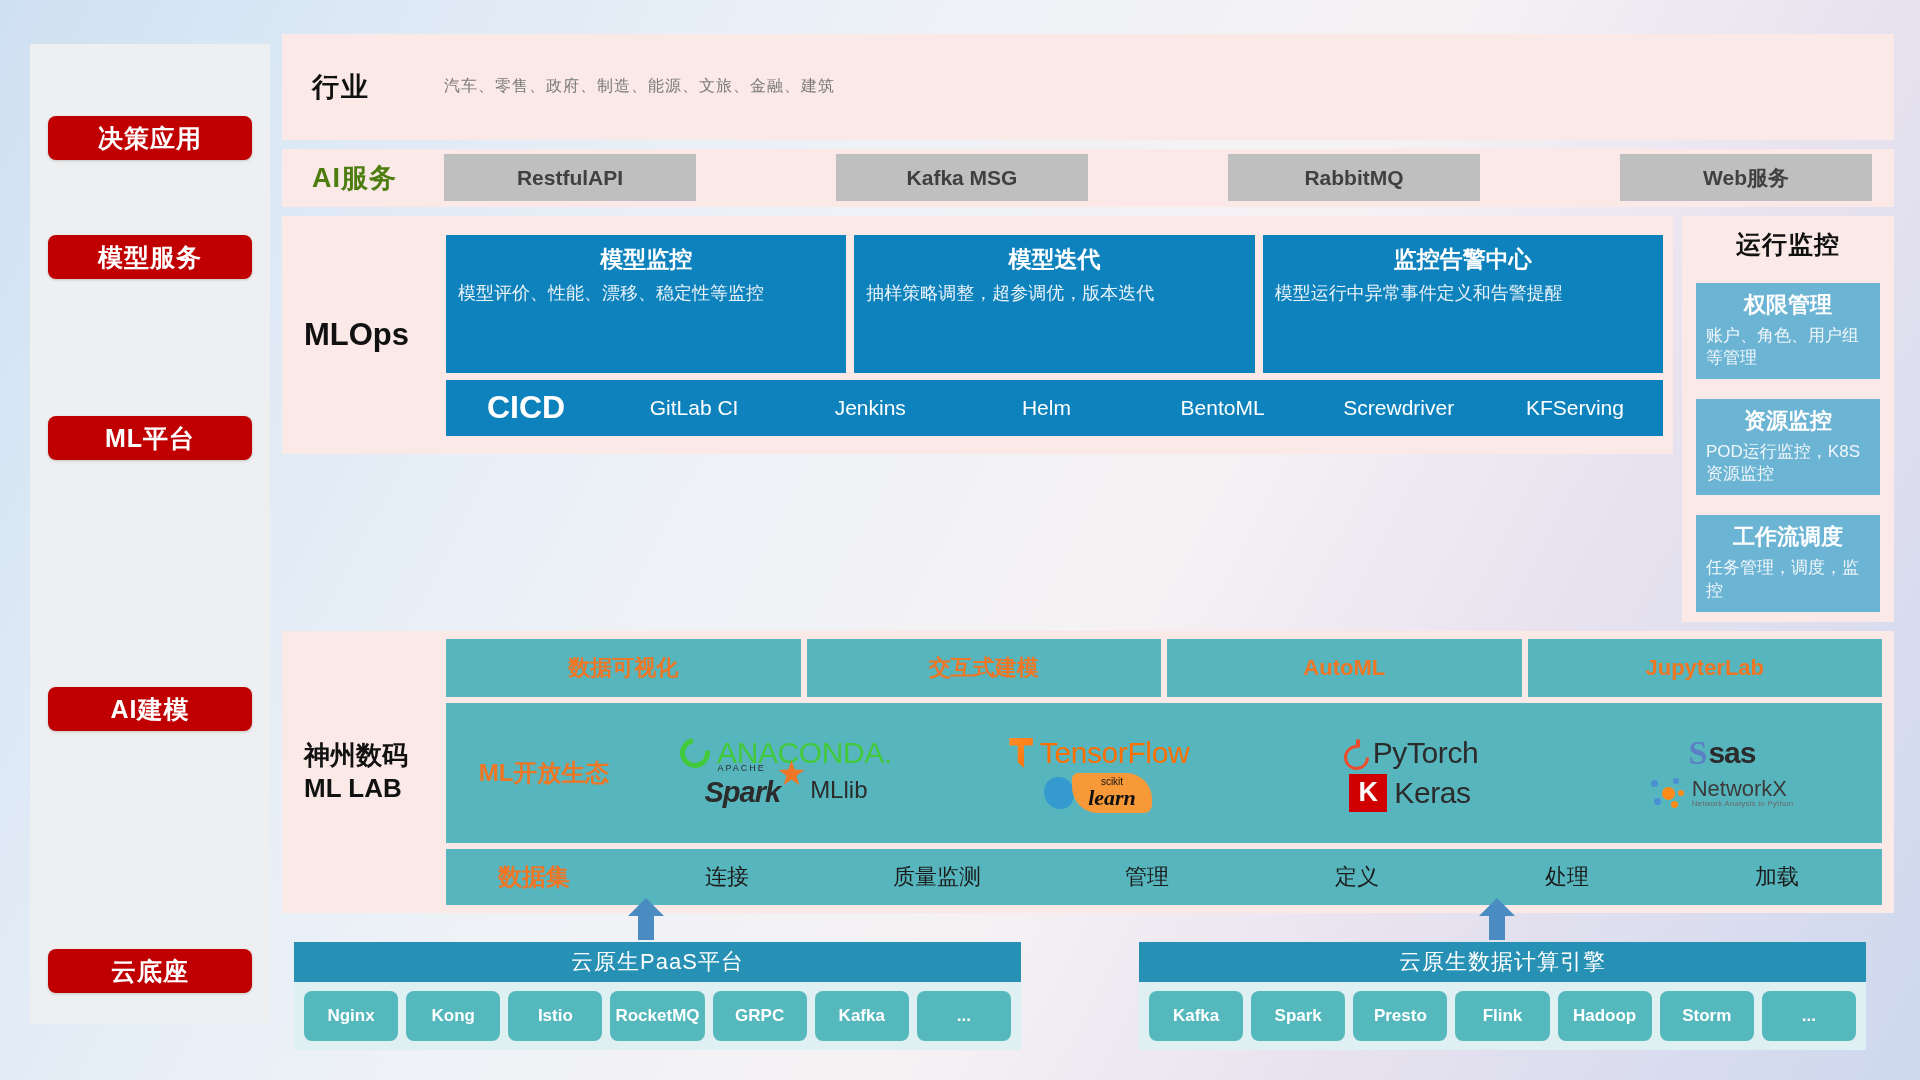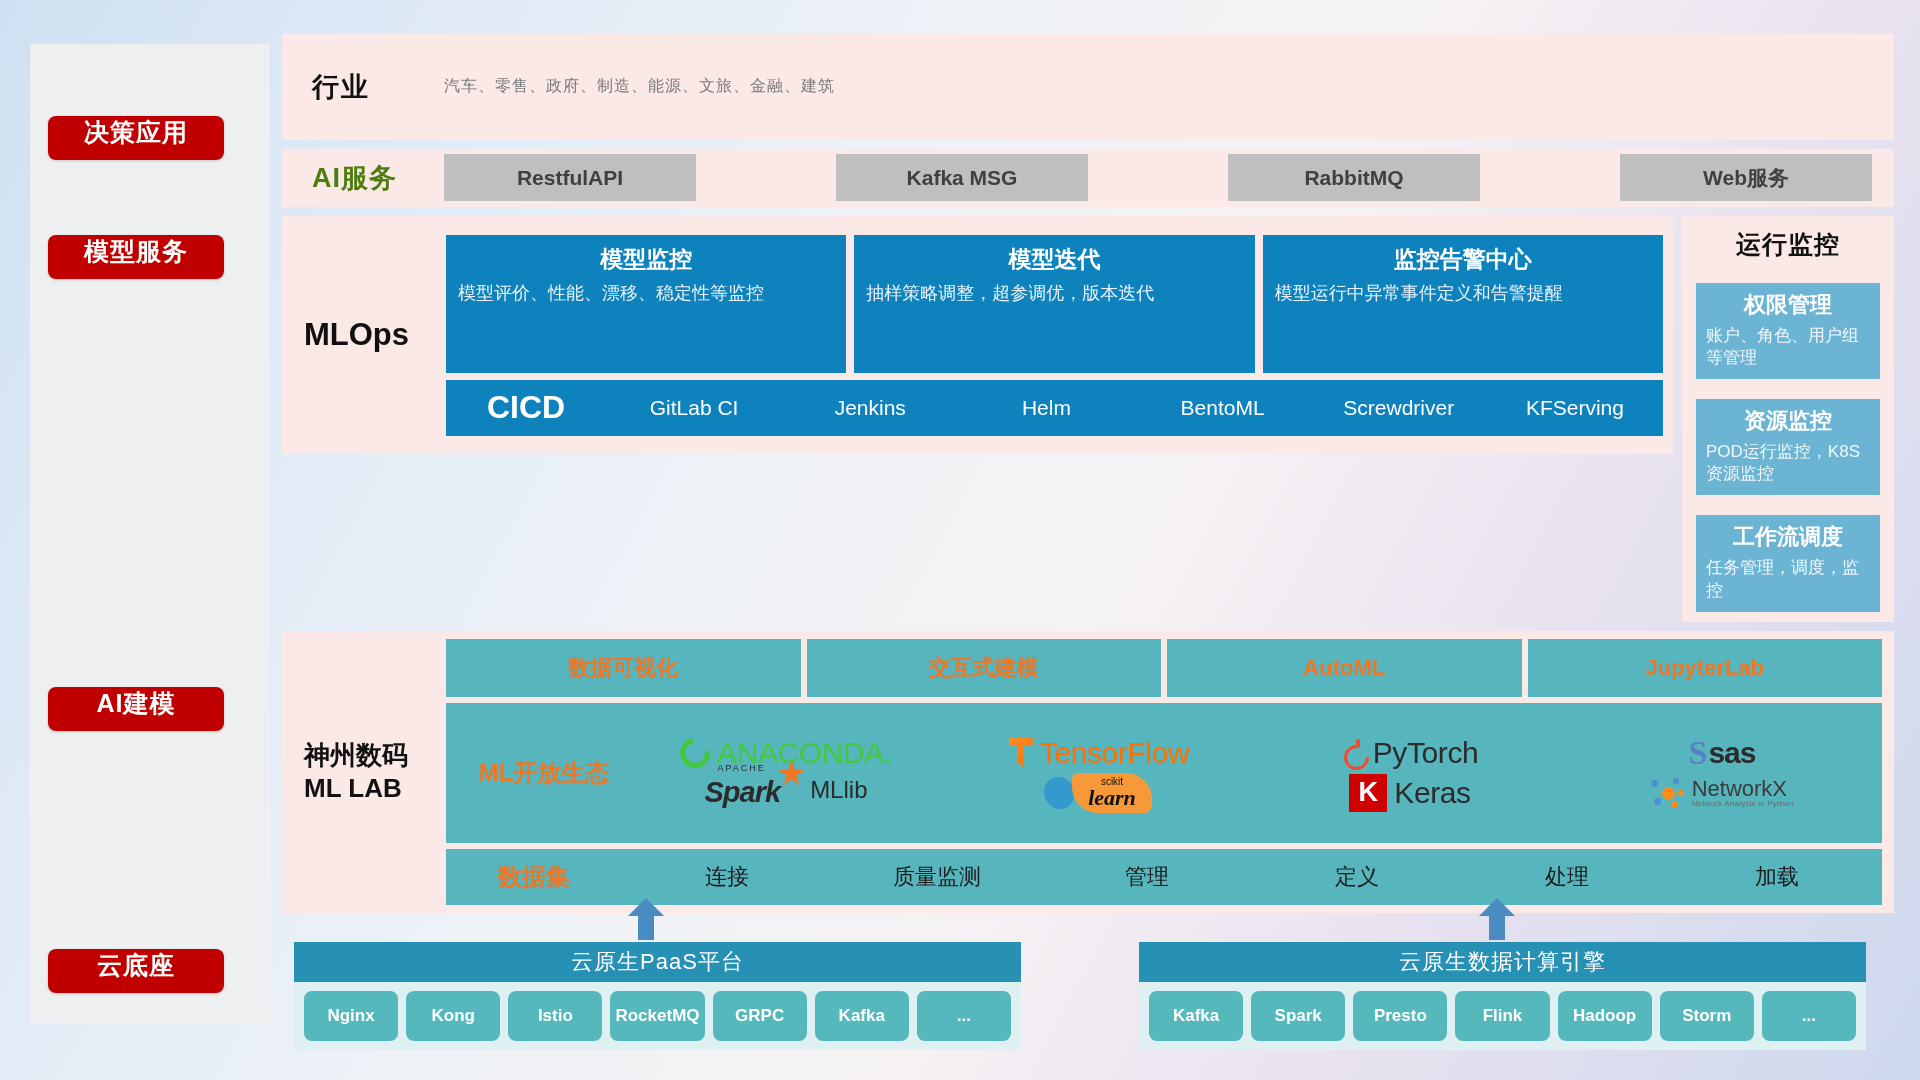--- a/index.html
+++ b/index.html
@@ -24,27 +24,27 @@
   
   .left-rail {
     width: 240px; flex: 0 0 240px;
     background: #eeeff0;
     position: relative;
     margin-top: 10px;
     height: 980px;
   }
   .stage-chip {
     position: absolute;
-    left: 18px; width: 176px;
+    left: 18px; width: 204px;
     height: 44px;
     background: #c00000;
     border-radius: 8px;
     color: #ffffff;
     font-size: 25px; font-weight: bold;
-    display: flex; align-items: flex-start; justify-content: center;
+    display: flex; align-items: center; justify-content: center;
     letter-spacing: 1px;
     box-shadow: 0 1px 3px rgba(0,0,0,.18);
   }
   .stage-0 { top: 72px; }
   .stage-1 { top: 191px; }
   .stage-2 { top: 372px; }
   .stage-3 { top: 643px; }
   .stage-4 { top: 905px; }
 
   
@@ -356,20 +356,23 @@
 <body>
 
 <div id="root">
 
   <div class="left-rail">
     <div class="stage-chip stage-0">
         <span>决策应用</span>
       </div>
     <div class="stage-chip stage-1">
         <span>模型服务</span>
+      </div>
+    <div class="stage-chip stage-2">
+        <span>ML平台</span>
       </div>
     <div class="stage-chip stage-3">
         <span>AI建模</span>
       </div>
     <div class="stage-chip stage-4">
         <span>云底座</span>
       </div>
   </div>
 
   <div class="main-col">

